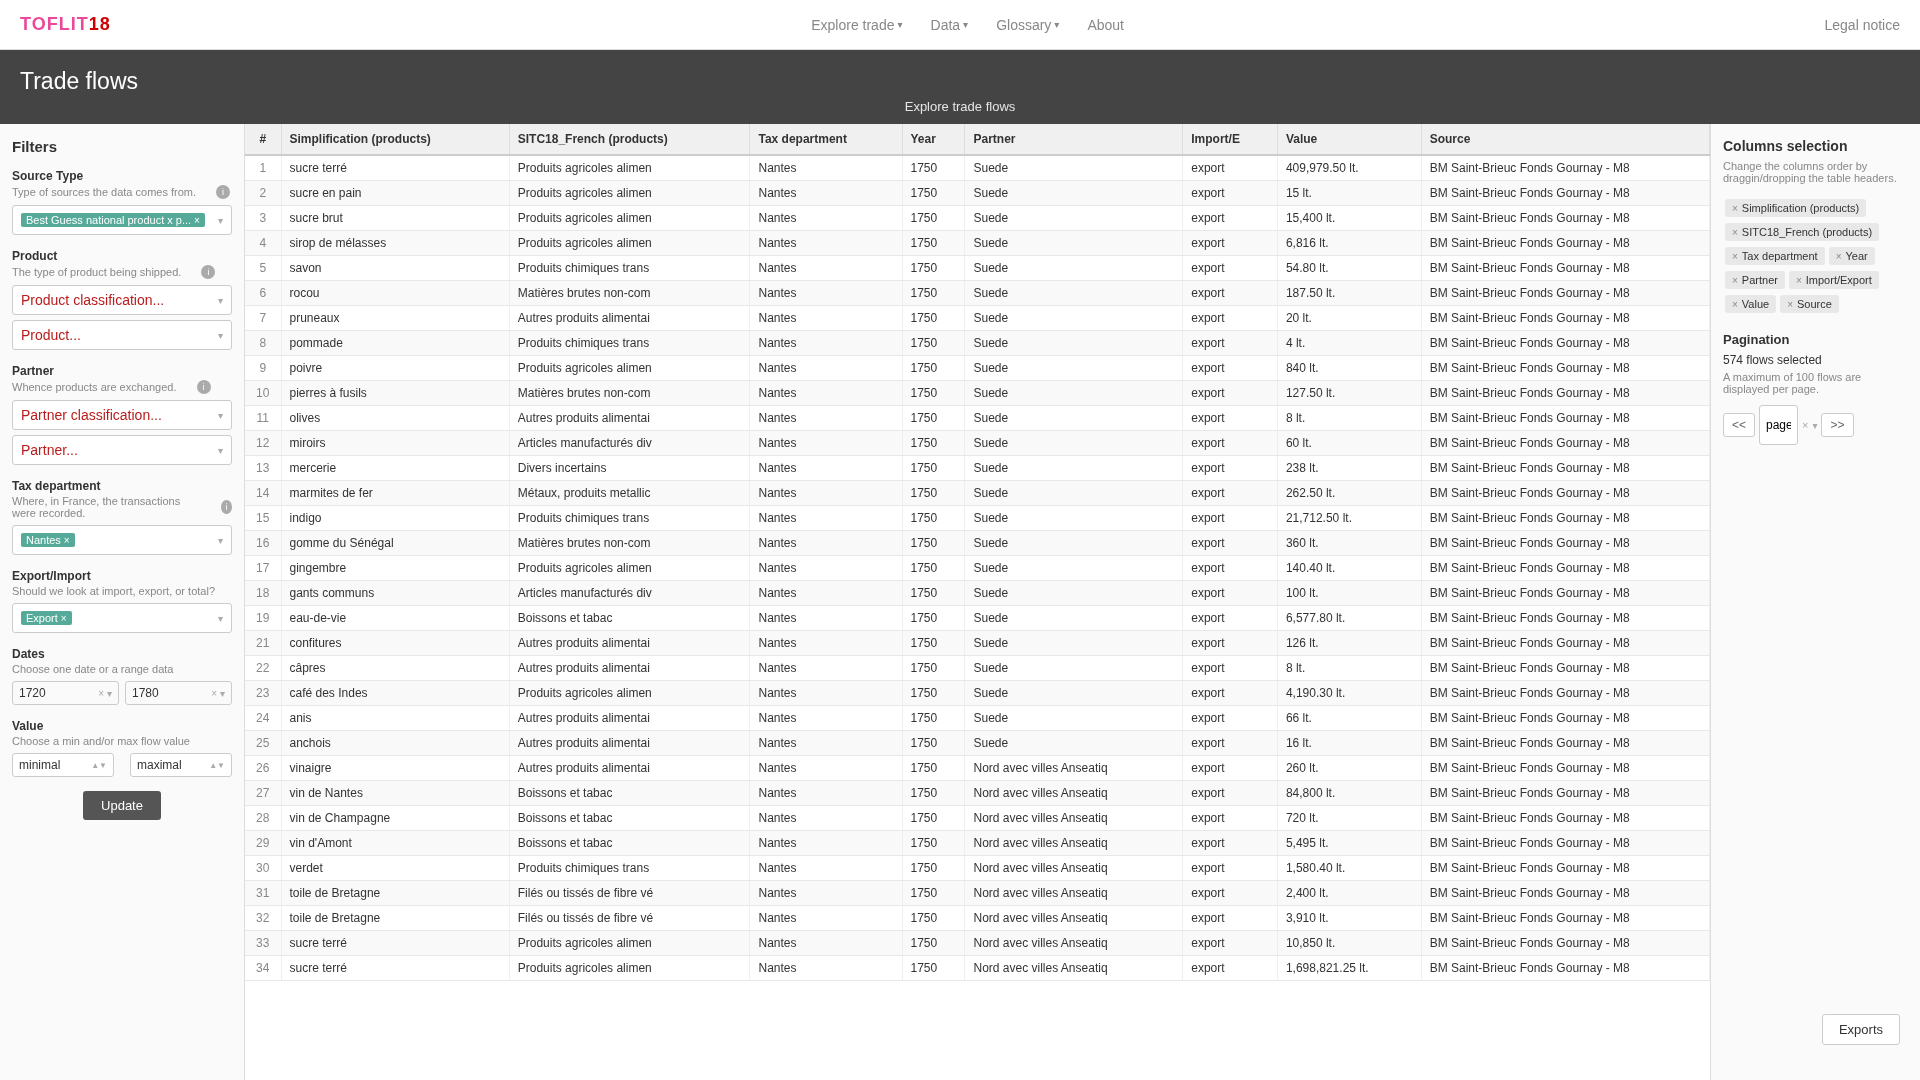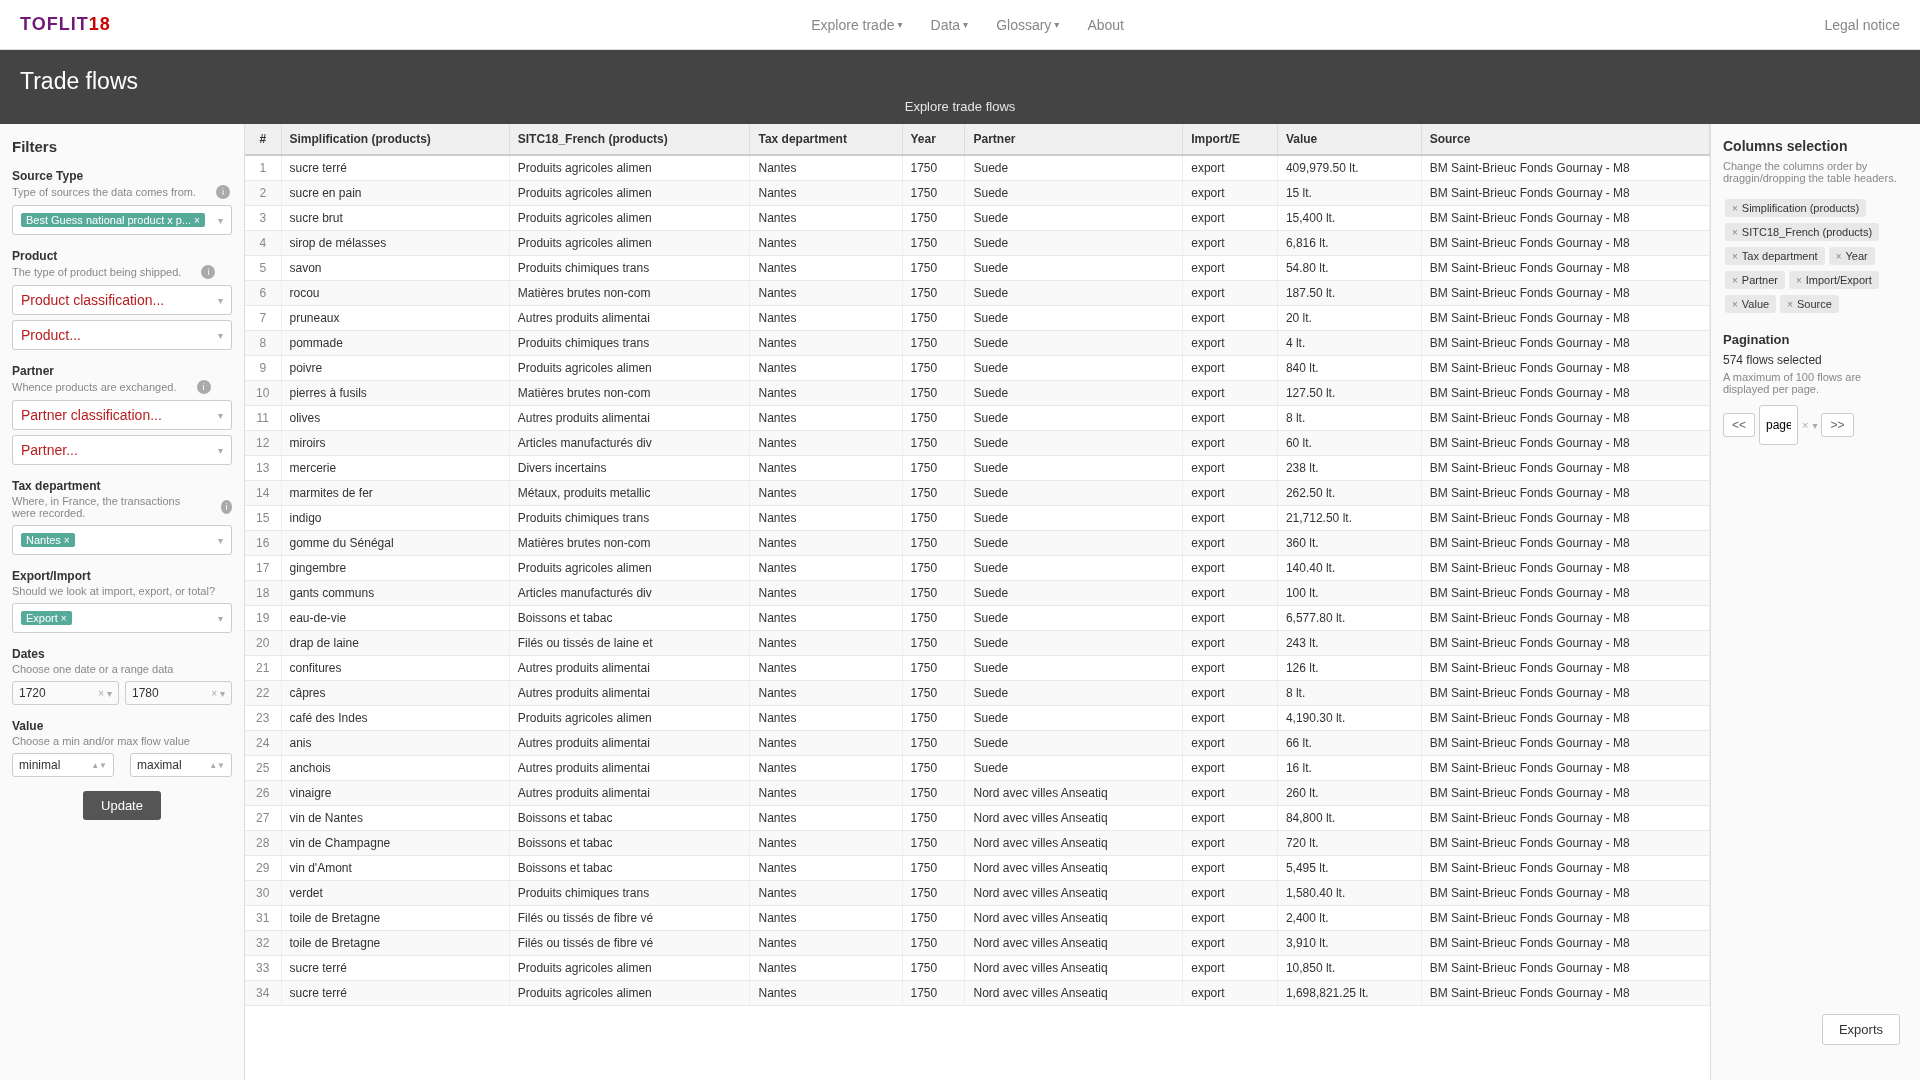--- a/index.html
+++ b/index.html
@@ -105,21 +105,21 @@
       position: fixed; bottom: 35px; right: 20px;
       background: #fff; border: 1px solid #ccc; border-radius: 3px;
       padding: 7px 16px; font-size: 13px; cursor: pointer; color: #333;
     }
   </style>
 </head>
 <body>
 
 <nav>
   <div style="font-size:18px; font-weight:bold; letter-spacing:1px;">
-    <span style="color:#701a75;">TOFLIT</span><span style="color:#c00;">18</span>
+    <span style="color:#ec4899;">TOFLIT</span><span style="color:#c00;">18</span>
   </div>
   <div style="display:flex;gap:28px;align-items:center;">
     <div class="nav-item">
       <span>Explore trade</span>
       <span style="font-size:10px;">▾</span>
     </div>
     <div class="nav-item">
       <span>Data</span>
       <span style="font-size:10px;">▾</span>
     </div>
@@ -478,31 +478,20 @@
       <td title="eau-de-vie">eau-de-vie</td>
       <td title="Boissons et tabac">Boissons et tabac</td>
       <td>Nantes</td>
       <td>1750</td>
       <td title="Suede">Suede</td>
       <td>export</td>
       <td>6,577.80 lt.</td>
       <td title="BM Saint-Brieuc Fonds Gournay - M8">BM Saint-Brieuc Fonds Gournay - M8</td>
     </tr>
           <tr>
-      <td>20</td>
-      <td title="drap de laine">drap de laine</td>
-      <td title="Filés ou tissés de laine et">Filés ou tissés de laine et</td>
-      <td>Nantes</td>
-      <td>1750</td>
-      <td title="Suede">Suede</td>
-      <td>export</td>
-      <td>243 lt.</td>
-      <td title="BM Saint-Brieuc Fonds Gournay - M8">BM Saint-Brieuc Fonds Gournay - M8</td>
-    </tr>
-          <tr>
       <td>21</td>
       <td title="confitures">confitures</td>
       <td title="Autres produits alimentai">Autres produits alimentai</td>
       <td>Nantes</td>
       <td>1750</td>
       <td title="Suede">Suede</td>
       <td>export</td>
       <td>126 lt.</td>
       <td title="BM Saint-Brieuc Fonds Gournay - M8">BM Saint-Brieuc Fonds Gournay - M8</td>
     </tr>

